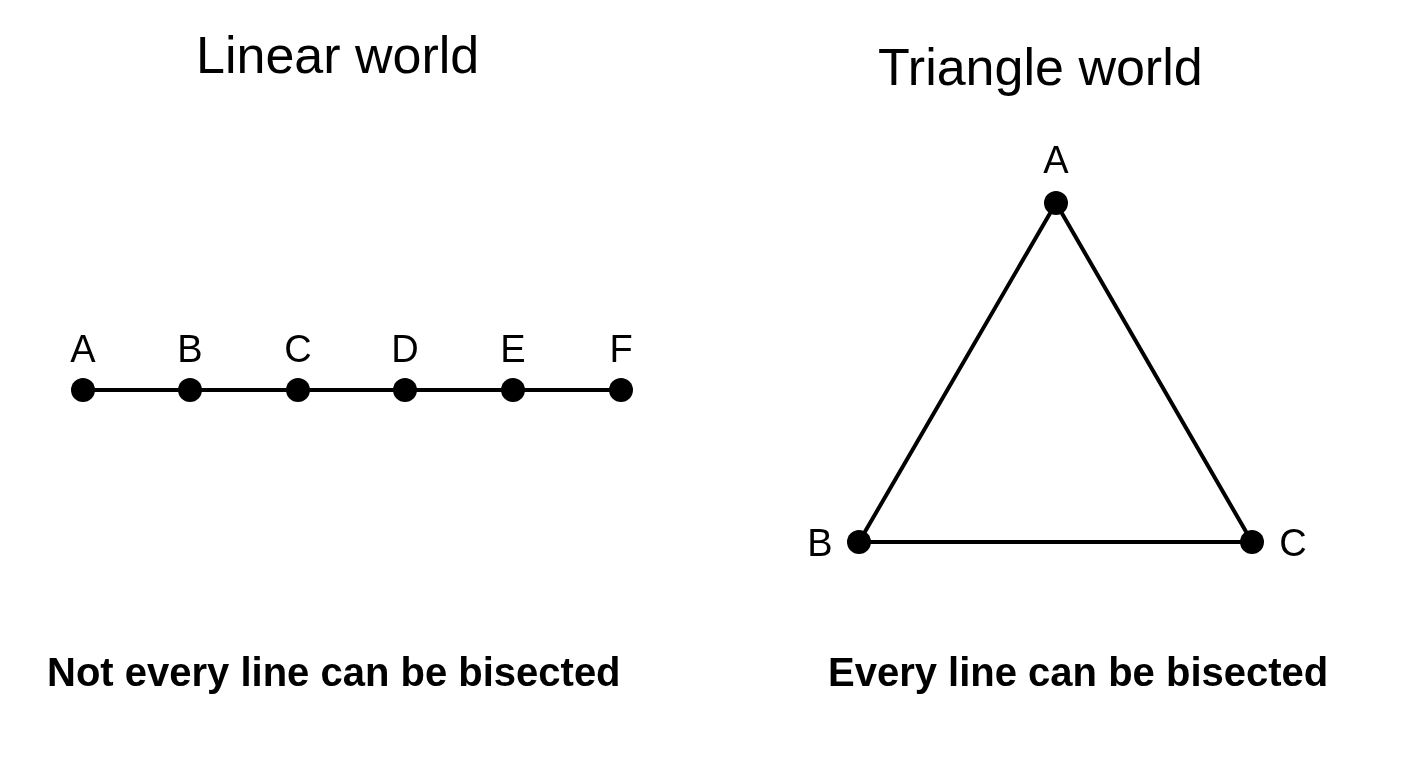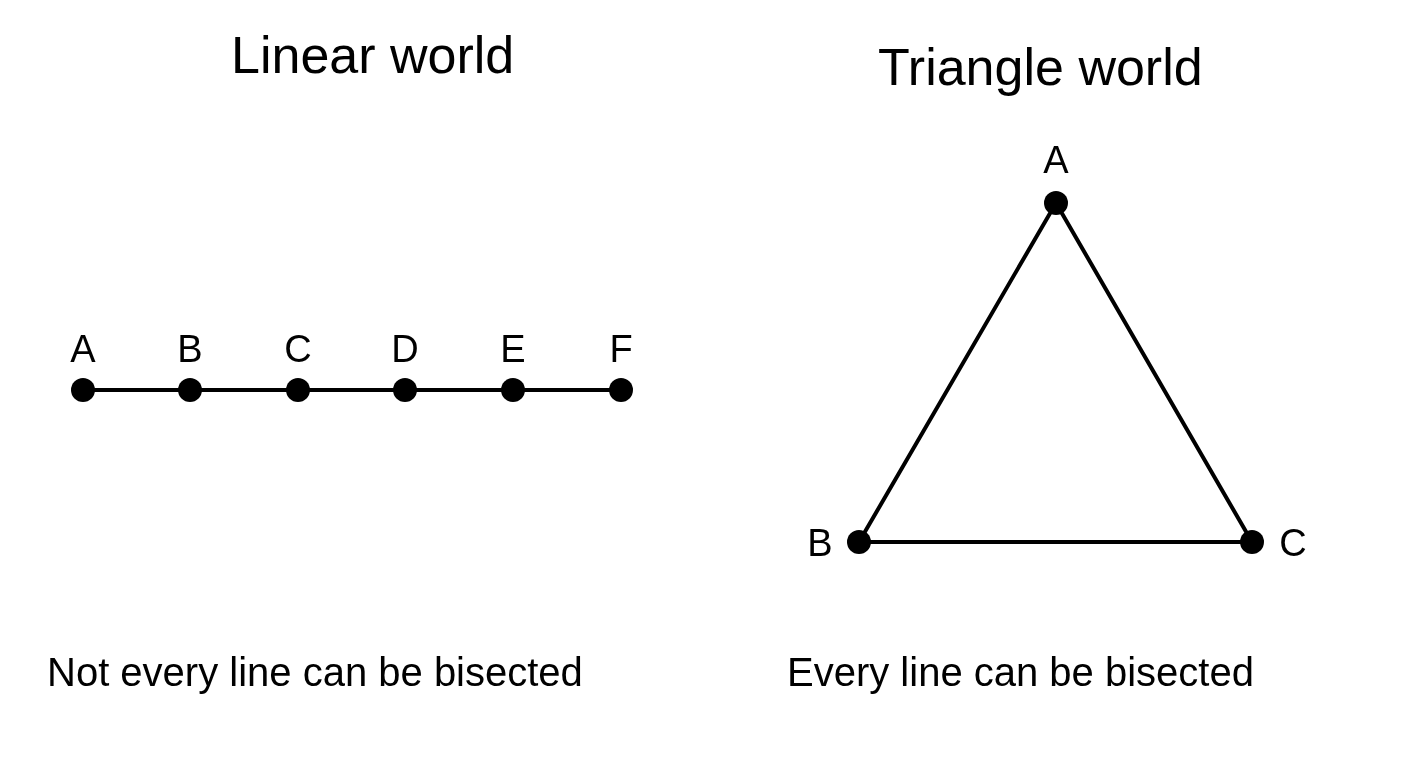--- a/index.html
+++ b/index.html
@@ -1,25 +1,25 @@
 <!DOCTYPE html>
 <html><head>
 <meta charset="utf-8">
 <style>
   html, body { margin:0; padding:0; background:#ffffff; }
   body { width:1408px; height:768px; position:relative; overflow:hidden; font-family:"Liberation Sans", sans-serif; color:#000; }
   .title { position:absolute; font-size:52px; text-align:center; white-space:nowrap; }
-  .caption { position:absolute; font-size:40px; white-space:nowrap; }
+  .caption { position:absolute; font-size:40px; white-space:nowrap;font-weight:bold; }
   svg { position:absolute; left:0; top:0; }
   .lbl { font-family:"Liberation Sans", sans-serif; font-size:38px; fill:#000; }
 </style>
 </head>
 <body>
 
-<div class="title" style="left:196px; top:25px;margin-left:35px;">Linear world</div>
+<div class="title" style="left:196px; top:25px;">Linear world</div>
 <div class="title" style="left:878px; top:25px;margin-top:12px;">Triangle world</div>
 
 <svg width="1408" height="768">
 
   <g>
     <line x1="83" y1="390" x2="621" y2="390" stroke="#000" stroke-width="4"></line>
     <circle cx="83" cy="390" r="12" fill="#000"></circle>
     <circle cx="190" cy="390" r="12" fill="#000"></circle>
     <circle cx="298" cy="390" r="12" fill="#000"></circle>
     <circle cx="405" cy="390" r="12" fill="#000"></circle>
@@ -38,13 +38,13 @@
     <circle cx="1056" cy="203" r="12" fill="#000"></circle>
     <circle cx="859" cy="542" r="12" fill="#000"></circle>
     <circle cx="1252" cy="542" r="12" fill="#000"></circle>
     <text class="lbl" x="1056" y="173" text-anchor="middle">A</text>
     <text class="lbl" x="820" y="556" text-anchor="middle">B</text>
     <text class="lbl" x="1293" y="556" text-anchor="middle">C</text>
   </g>
 </svg>
 
 <div class="caption" style="left:47px; top:650px;">Not every line can be bisected</div>
-<div class="caption" style="left:787px; top:650px;">Every line can be bisected</div>
+<div class="caption" style="left:828px; top:650px;">Every line can be bisected</div>
 
 </body></html>

